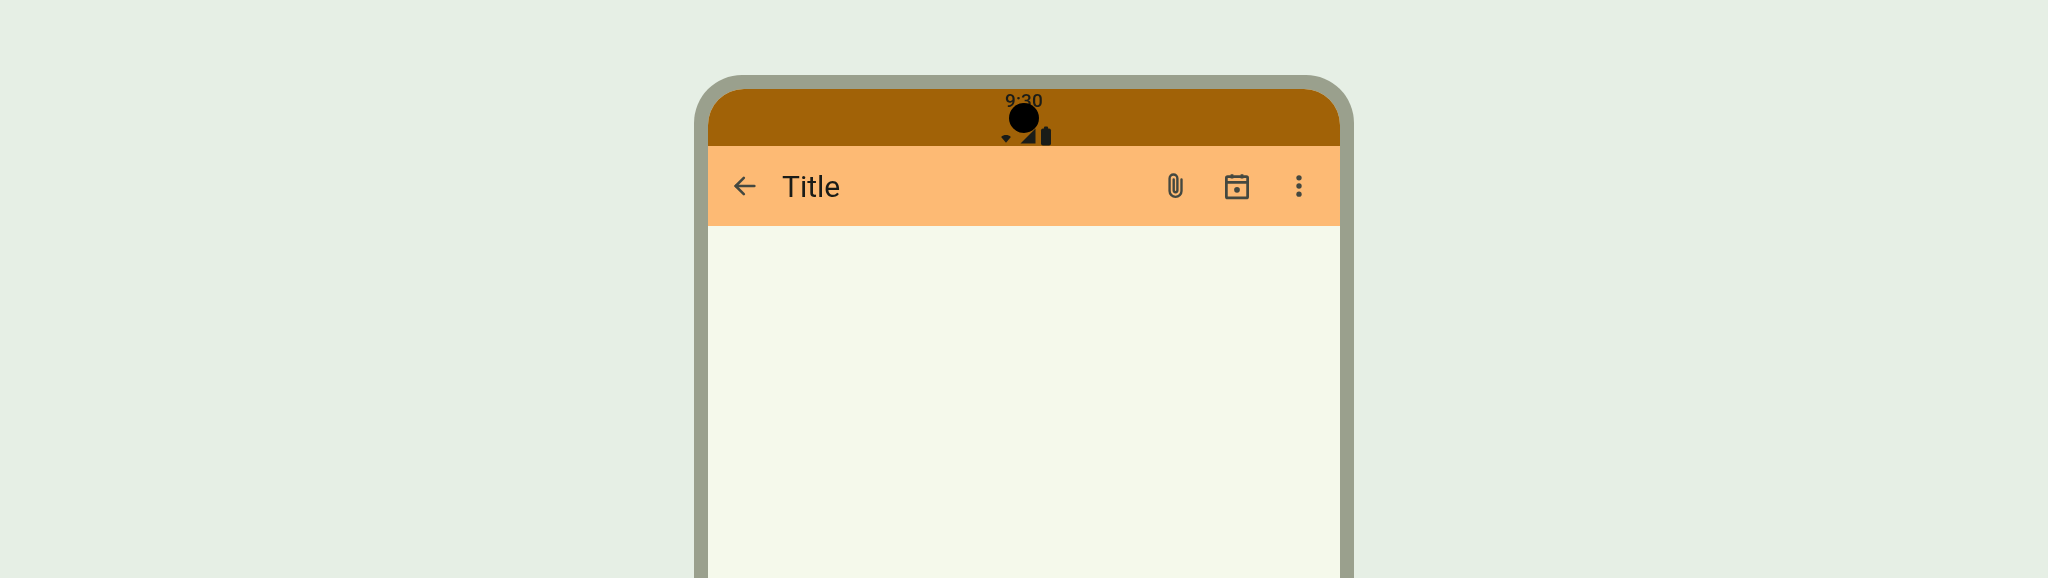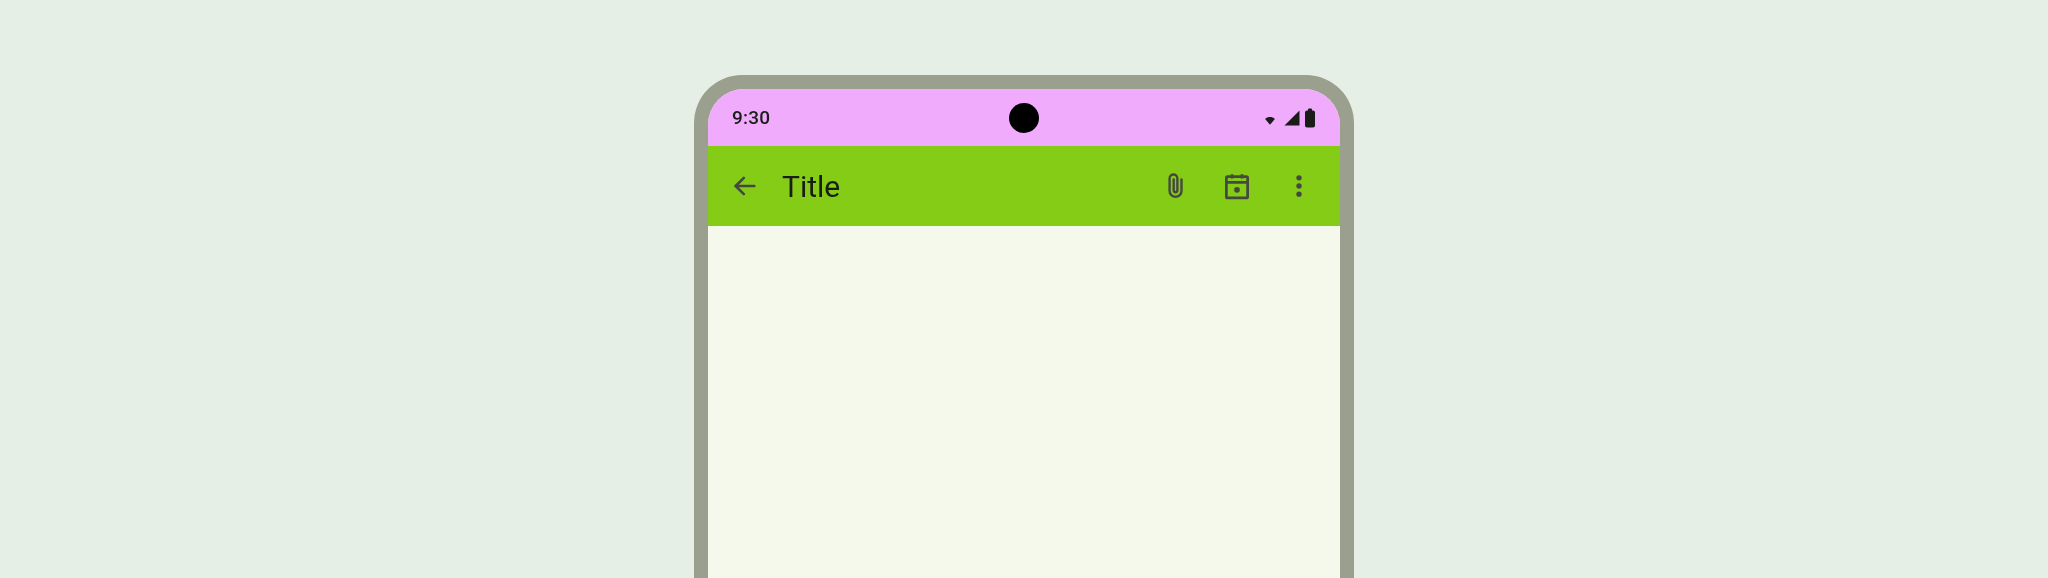--- a/index.html
+++ b/index.html
@@ -31,26 +31,27 @@
     .phone-screen {
       background: #f5f9eb;
       border-radius: 36px 36px 0 0;
       overflow: hidden;
       height: 500px;
       position: relative;
     }
     
     .status-bar {
       height: 57px;
-      background: #f0abfc;
+      background: #a16207;
       display: flex;
       align-items: center;
       justify-content: space-between;
       padding: 0 24px;
       position: relative;
+      flex-direction: column;
     }
     
     .camera-cutout {
       position: absolute;
       left: 50%;
       transform: translateX(-50%);
       top: 14px;
       width: 30px;
       height: 30px;
       background: #000;
@@ -68,21 +69,21 @@
       display: flex;
       align-items: center;
       gap: 2px;
     }
     
     .app-bar {
       height: 80px;
       display: flex;
       align-items: center;
       padding: 0 10px 0 10px;
-      background: #84cc16;
+      background: #fdba74;
     }
     
     .back-btn {
       width: 54px;
       height: 54px;
       display: flex;
       align-items: center;
       justify-content: center;
       border: none;
       background: transparent;

